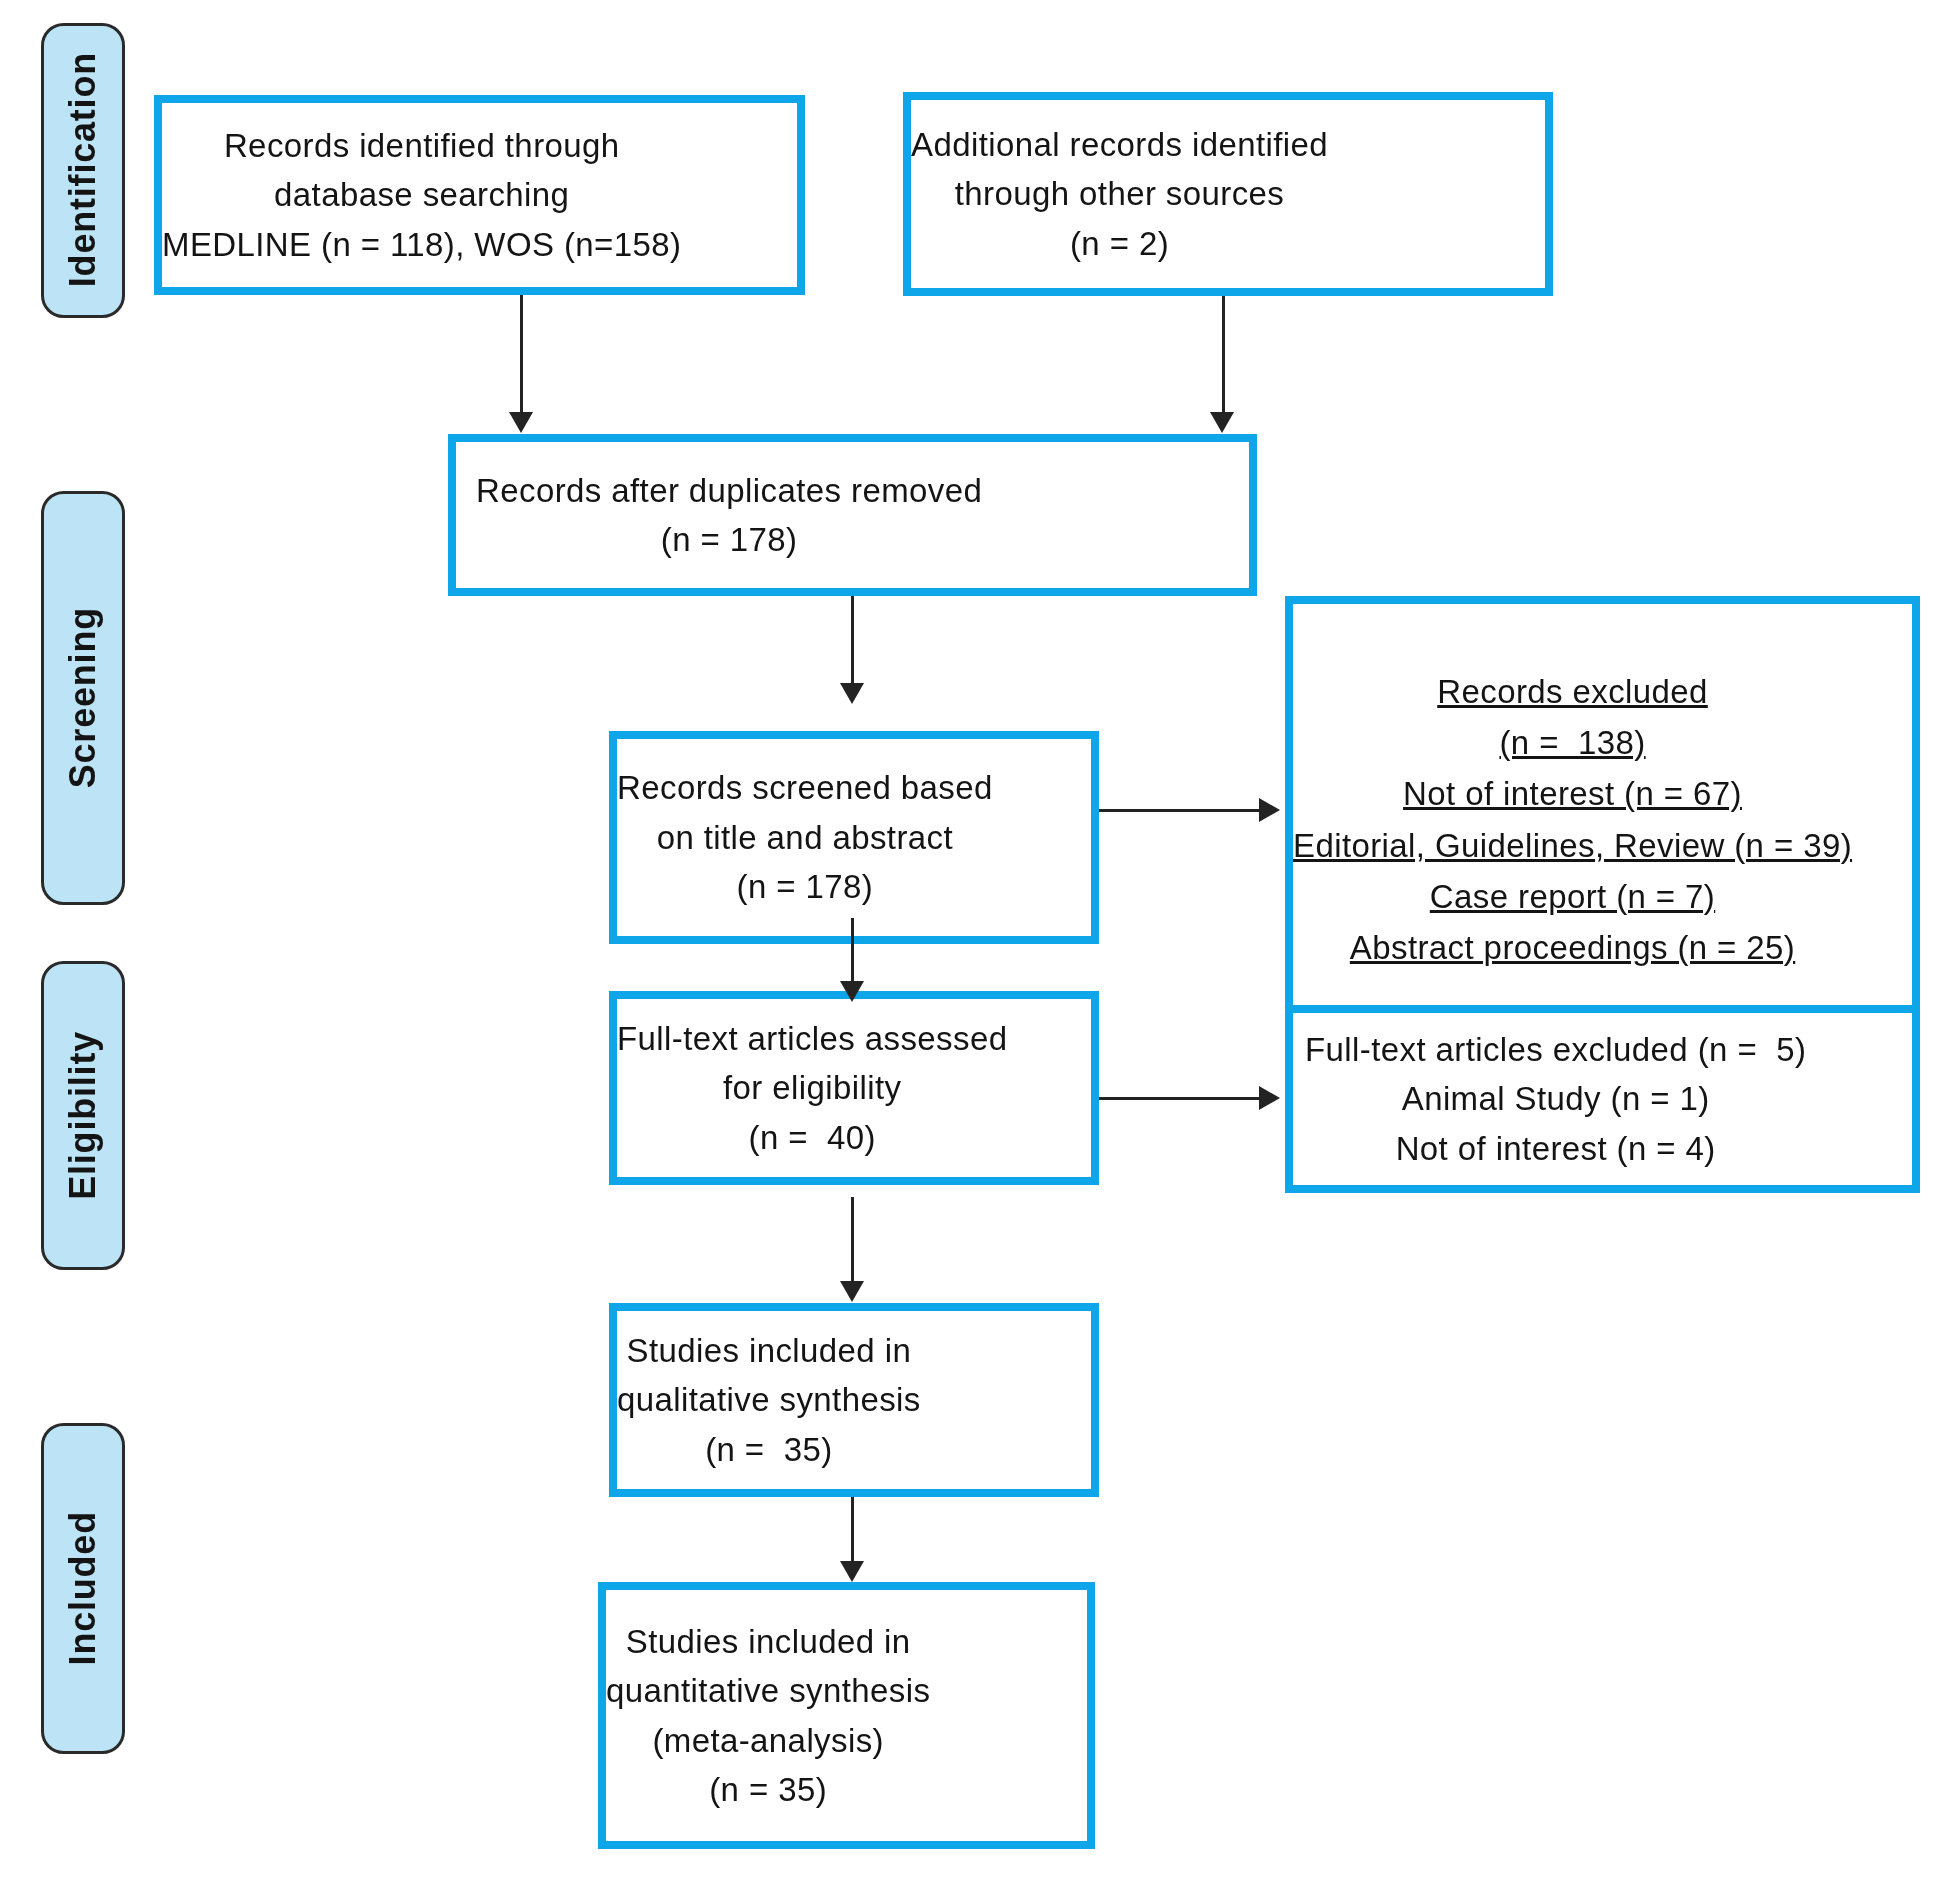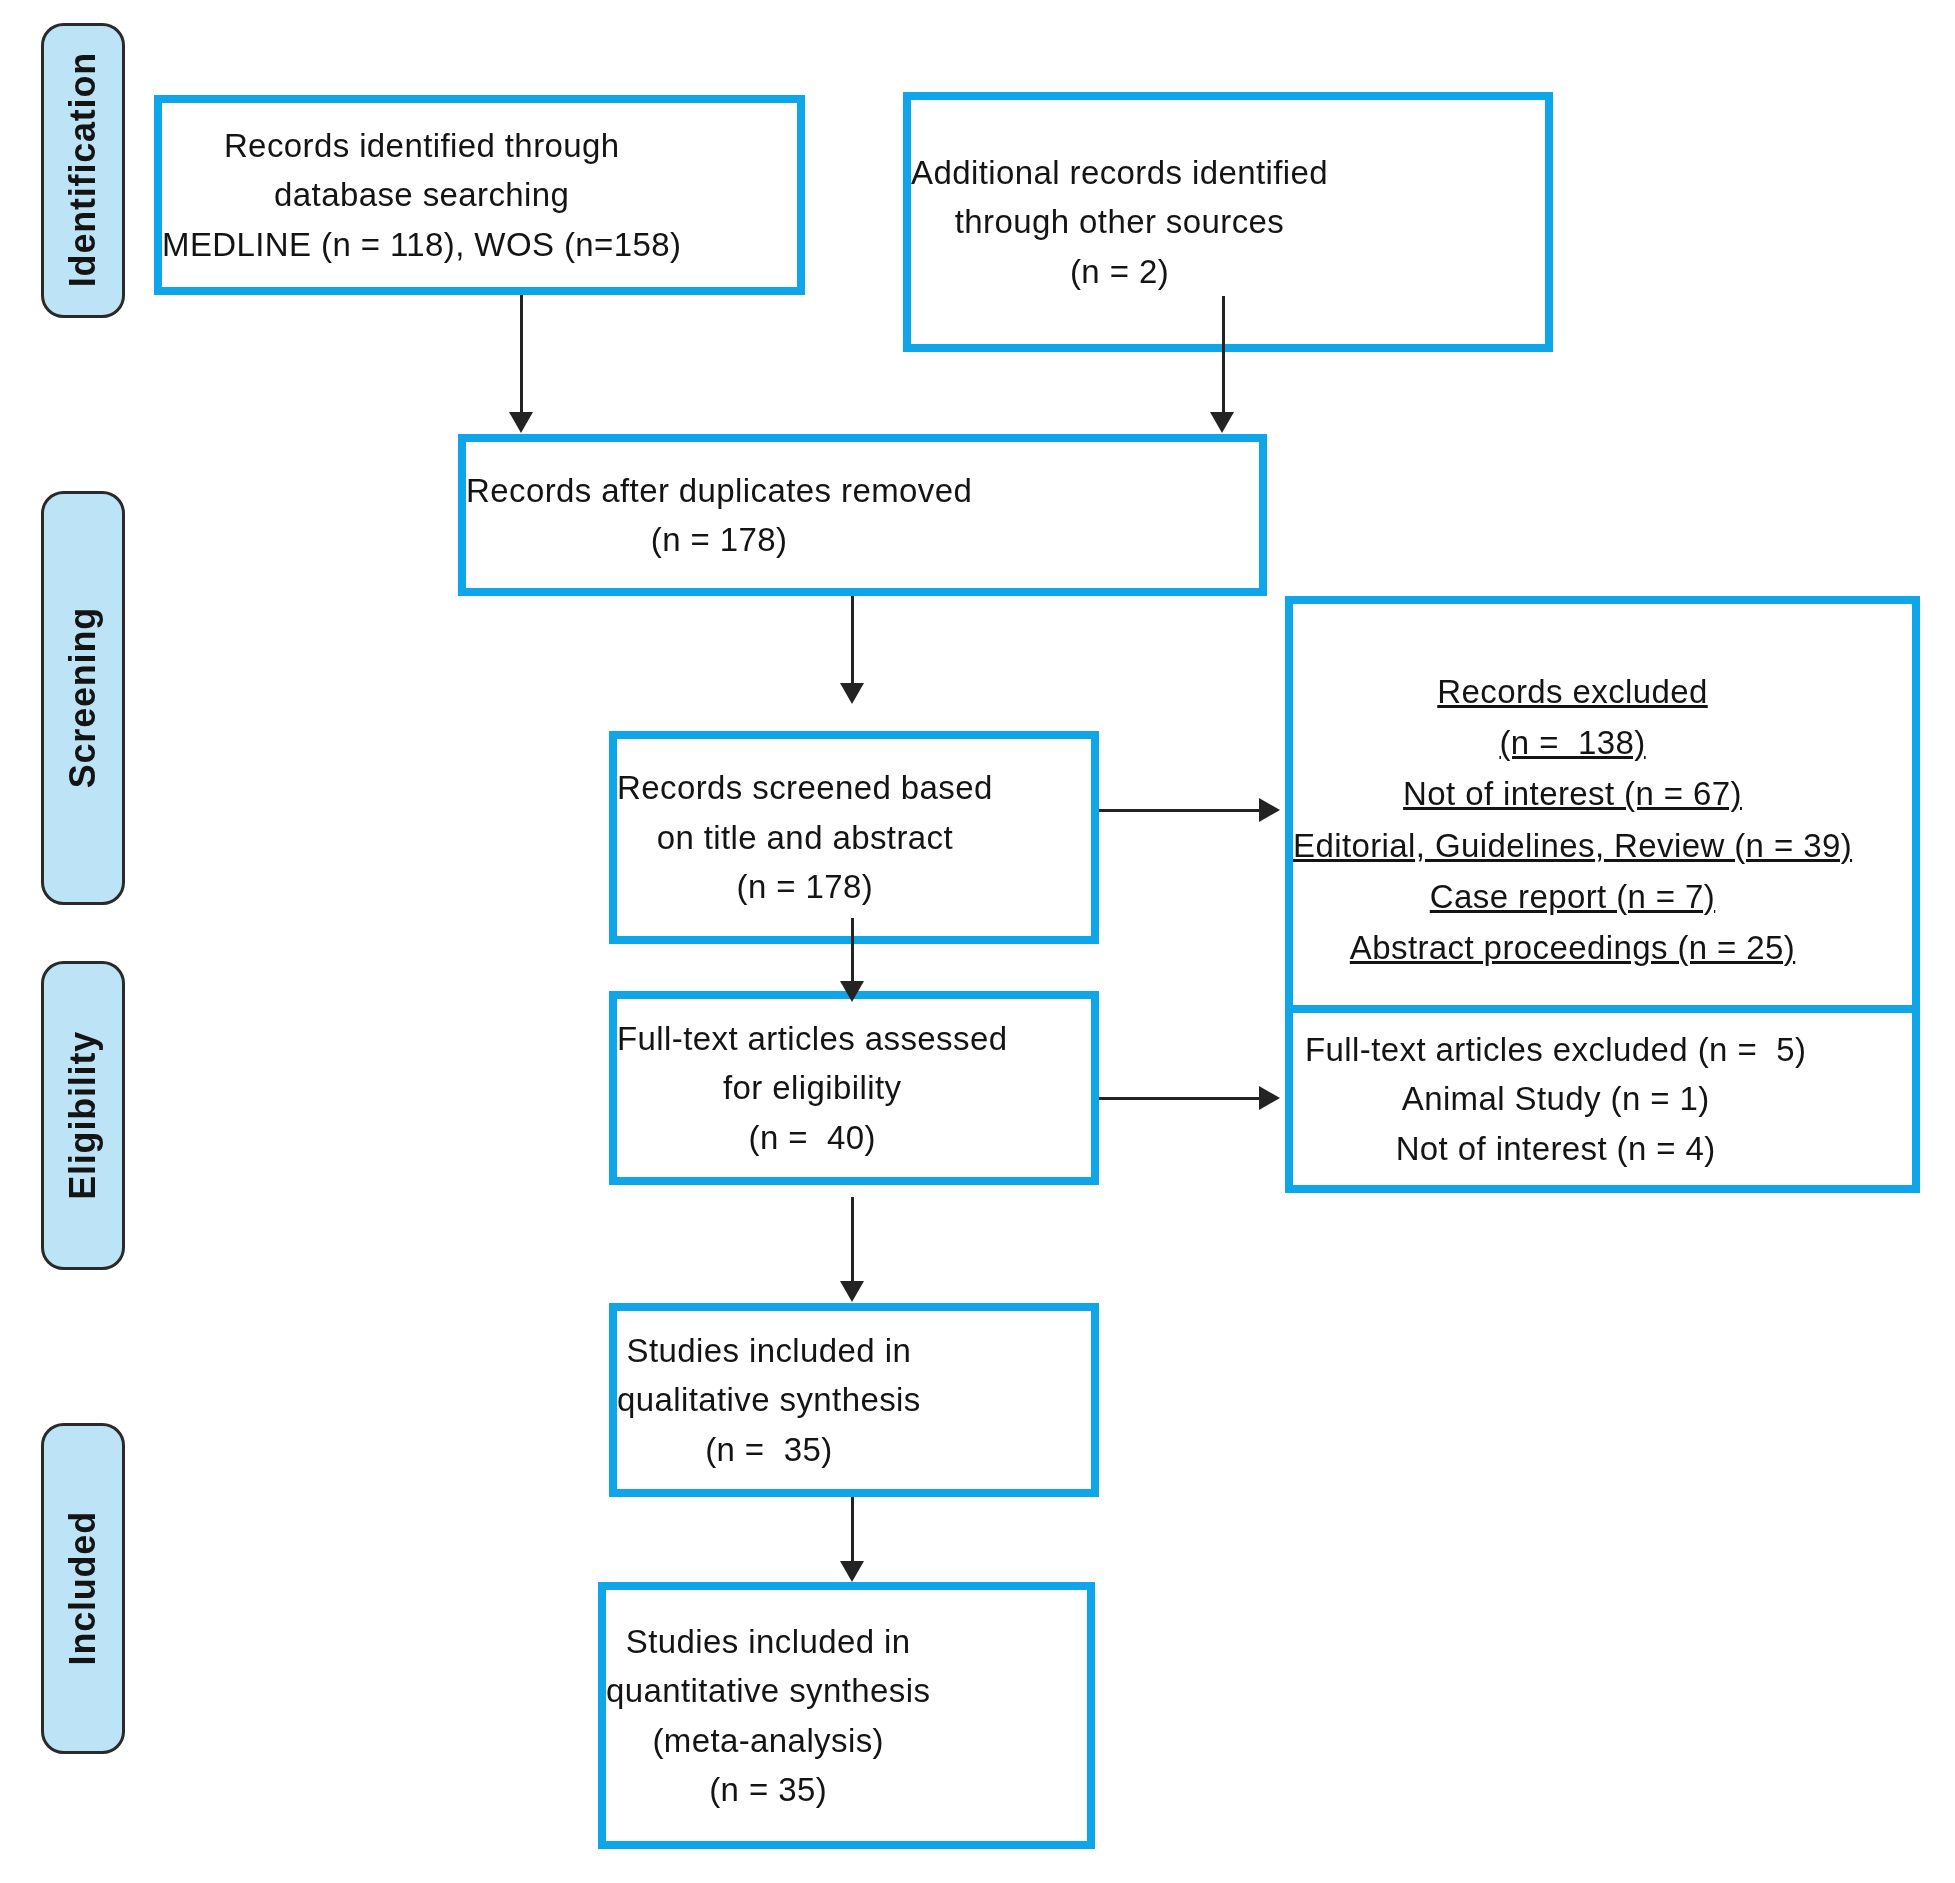--- a/index.html
+++ b/index.html
@@ -80,27 +80,27 @@
   <div class="stage" style="top: 1423px; height: 331px; background-color: rgb(189, 228, 246);">
     <span>Included</span>
   </div>
 
   <div class="fbox" style="left:154px; top:95px; width:651px; height:200px;">
     <span>Records identified through
 database searching
 MEDLINE (n = 118), WOS (n=158)</span>
   </div>
 
-  <div class="fbox" style="left:903px; top:92px; width:650px; height:260px;">
+  <div class="fbox" style="left:903px; top:92px; width:650px; height:204px;">
     <span>Additional records identified
 through other sources
 (n = 2)</span>
   </div>
 
-  <div class="fbox" style="left:458px; top:434px; width:809px; height:162px;">
+  <div class="fbox" style="left:448px; top:434px; width:809px; height:162px;padding-left:20px;">
     <span>Records after duplicates removed
 (n = 178)</span>
   </div>
 
   <div class="fbox" style="left:609px; top:731px; width:490px; height:213px;">
     <span>Records screened based
 on title and abstract
 (n = 178)</span>
   </div>
 

